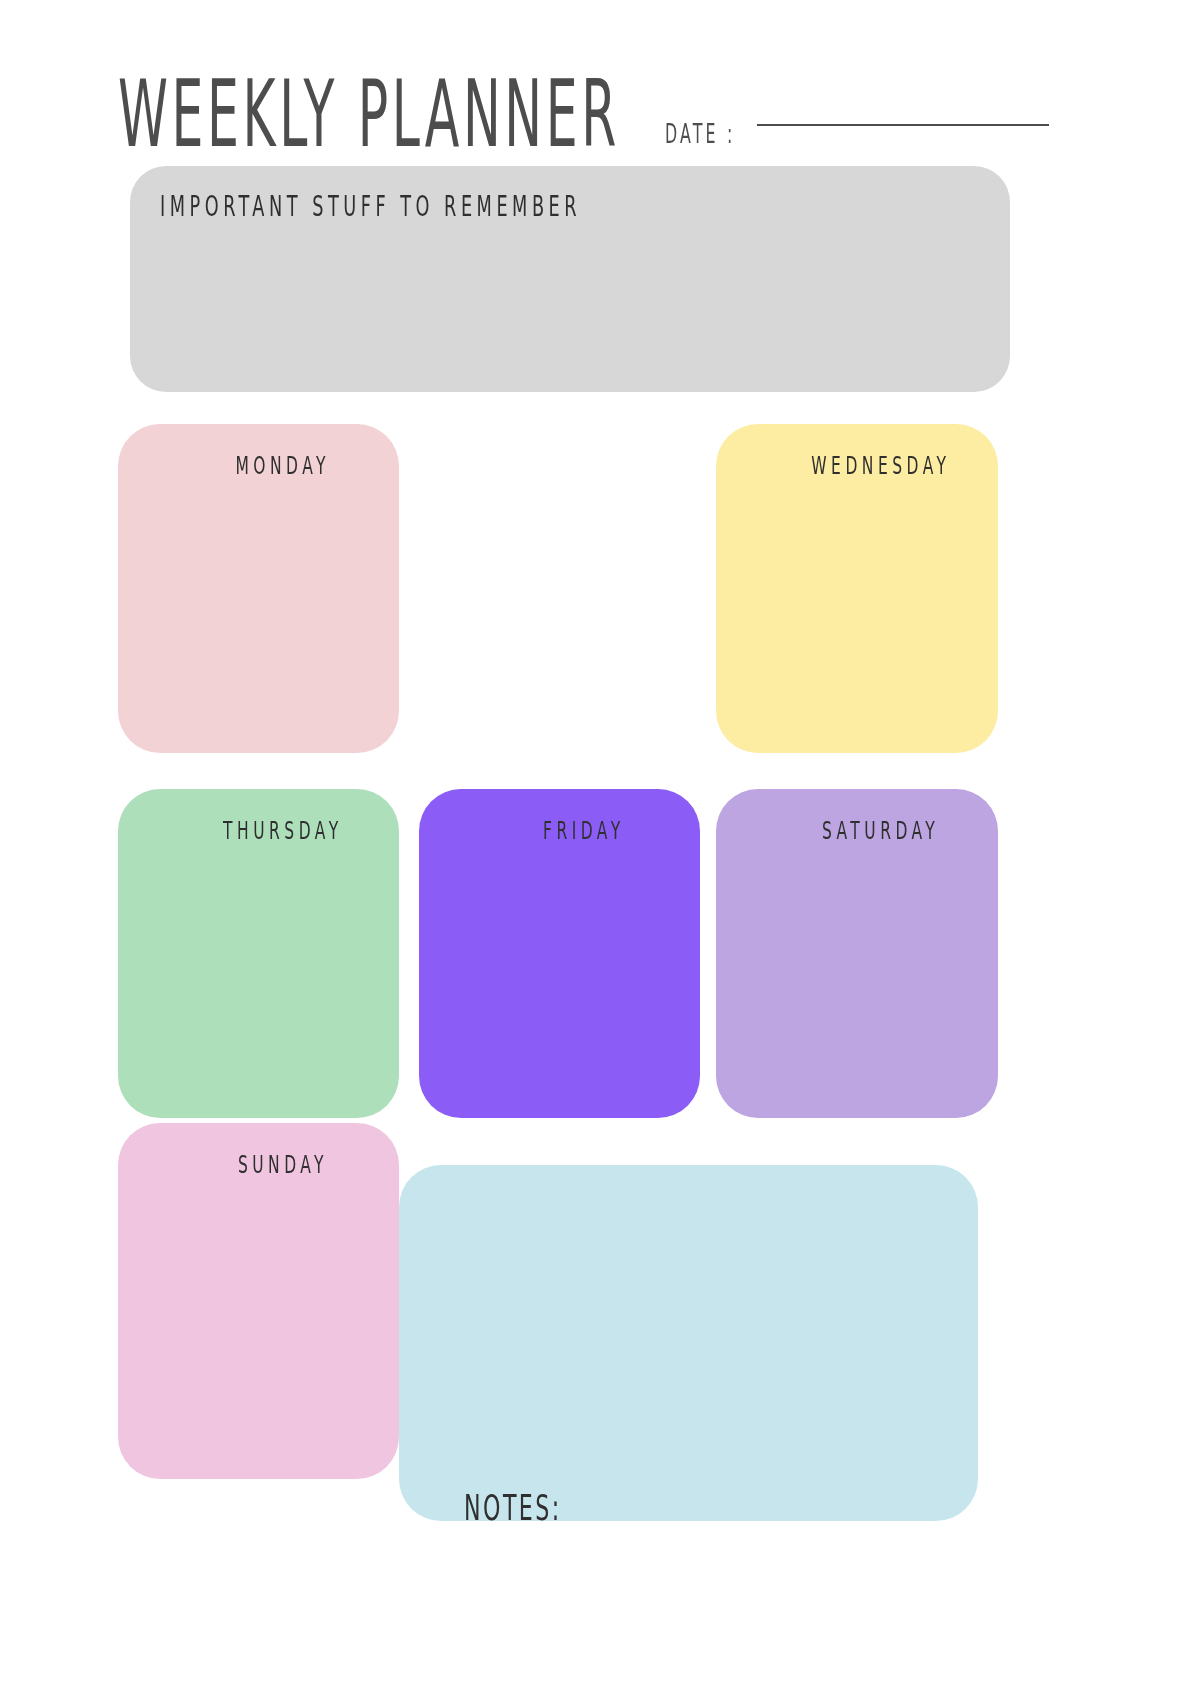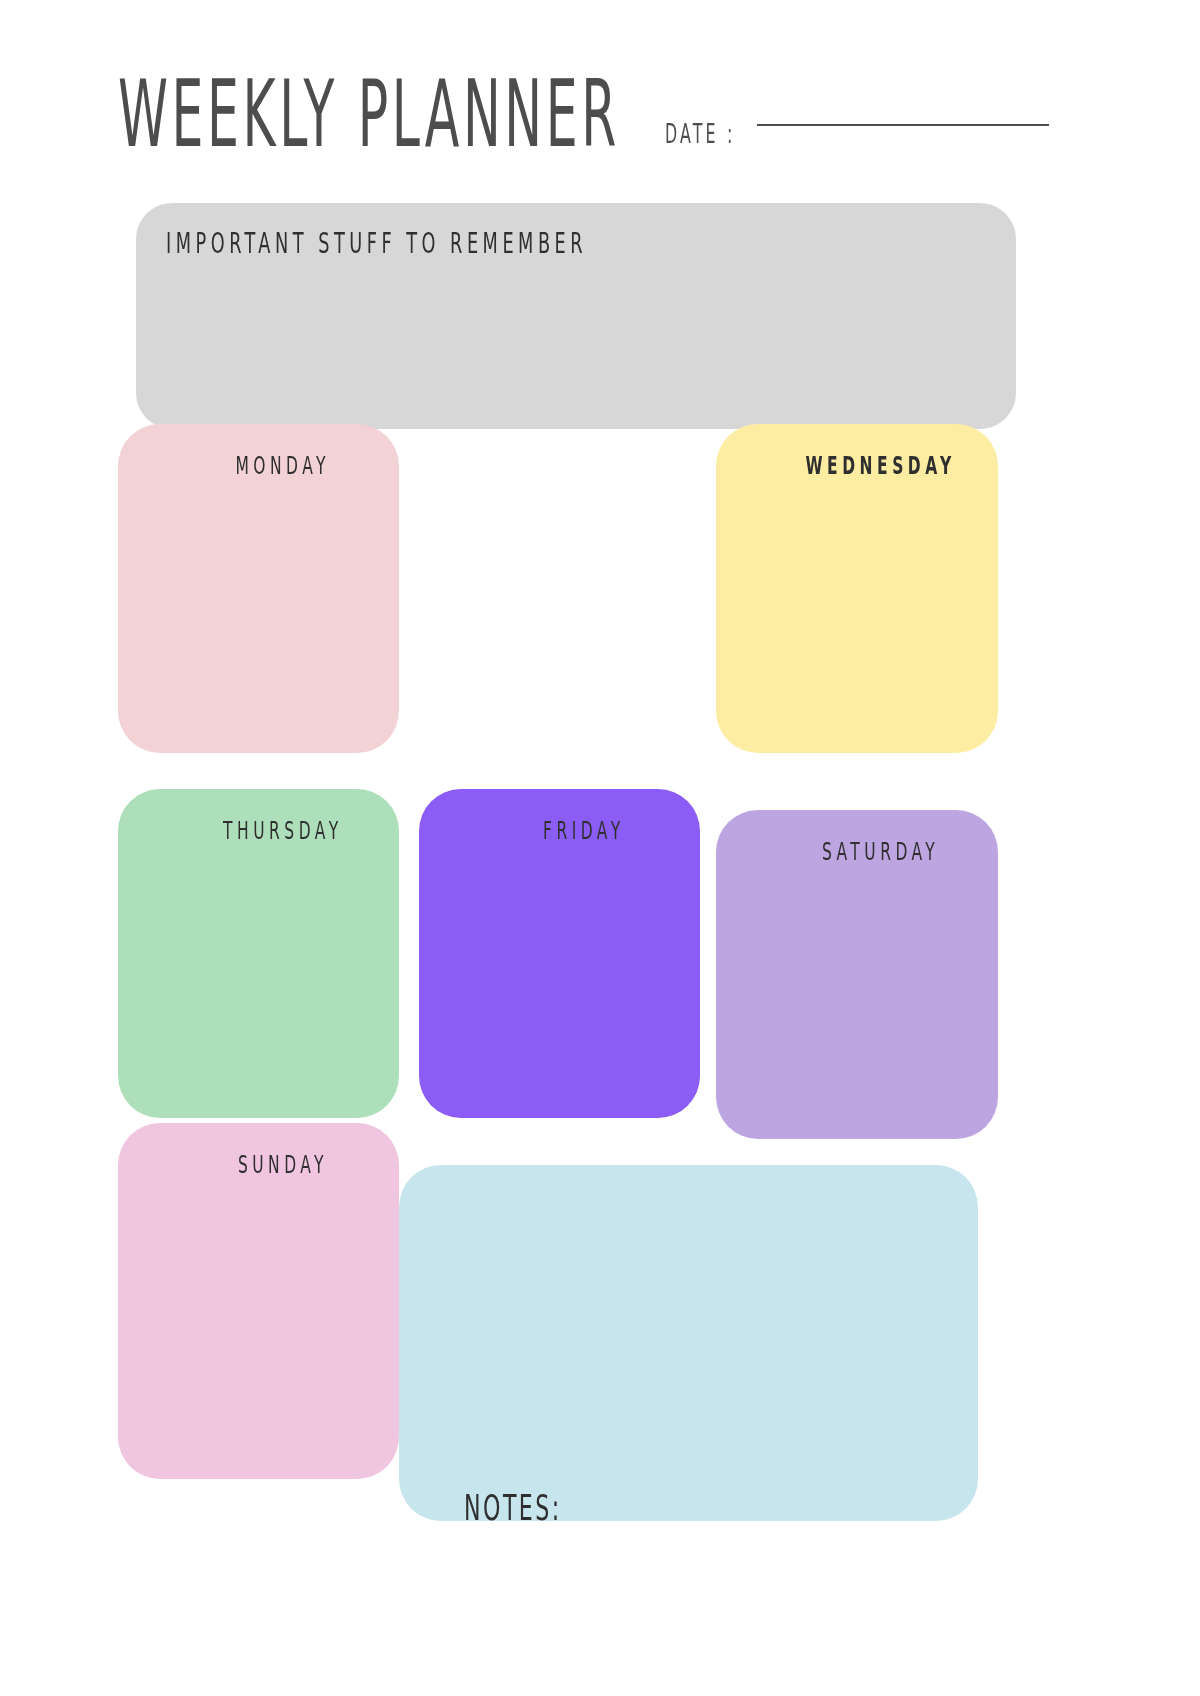--- a/index.html
+++ b/index.html
@@ -85,30 +85,29 @@
     font-family: "DejaVu Sans Condensed", "Liberation Sans Narrow", "Liberation Sans", sans-serif;
     font-size: 21px;
     letter-spacing: 5.5px;
     color: #2f2f2f;
     transform: scaleX(0.82) scaleY(1.2);
     white-space: nowrap;
   }
 
   
   .remember-box {
-    left: 136px;
+    left: 130px;
     top: 166px;
     width: 880px;
     height: 226px;
     background: #d7d7d7;
     border-radius: 36px;
     display: flex;
     align-items: flex-start;
     justify-content: flex-start;
-    margin-top: 37px;
   }
   .remember-box .card-label {
     font-size: 24px;
     letter-spacing: 5.5px;
     margin: 24px 0 0 30px;
     transform-origin: left top;
   }
 
   
   .day-card {
@@ -118,26 +117,26 @@
     padding-left: 48px;
   }
   .day-card .card-label {
     margin-top: 27px;
     transform-origin: center top;
   }
 
   
   .card-monday    { left: 118px; top: 424px; width: 281px; height: 329px; background: #f2d2d5; }
   .card-tuesday   { left: 419px; top: 424px; width: 281px; height: 329px; background: #f6d5c0; }
-  .card-wednesday { left: 716px; top: 424px; width: 282px; height: 329px; background: #fdeda2; font-weight: bold; }
+  .card-wednesday { left: 716px; top: 424px; width: 282px; height: 329px; background: #fdeda2; }
 
   
   .card-thursday  { left: 118px; top: 789px; width: 281px; height: 329px; background: #aedfbb; }
   .card-friday    { left: 419px; top: 789px; width: 281px; height: 329px; background: #8b5cf6; }
-  .card-saturday  { left: 716px; top: 789px; width: 282px; height: 329px; background: #bca5e0; margin-top: 21px; }
+  .card-saturday  { left: 716px; top: 789px; width: 282px; height: 329px; background: #bca5e0; }
 
   
   .card-sunday    { left: 118px; top: 1123px; width: 281px; height: 356px; background: #f0c5e0; }
 
   .card-notes {
     left: 399px;
     top: 1165px;
     width: 579px;
     height: 356px;
     background: #c7e5ec;

